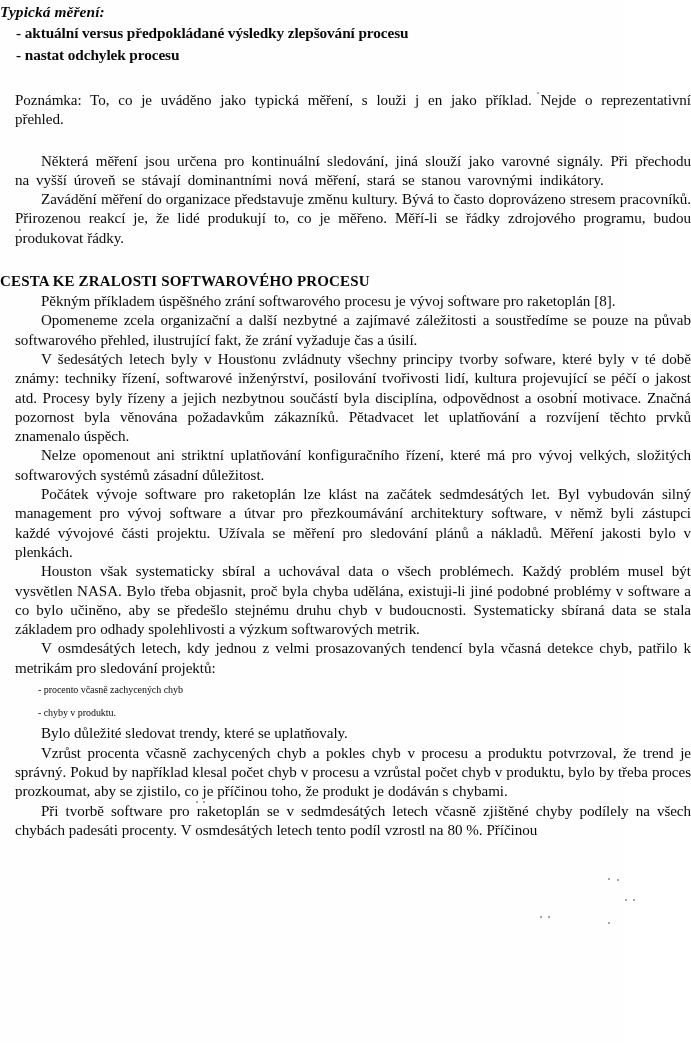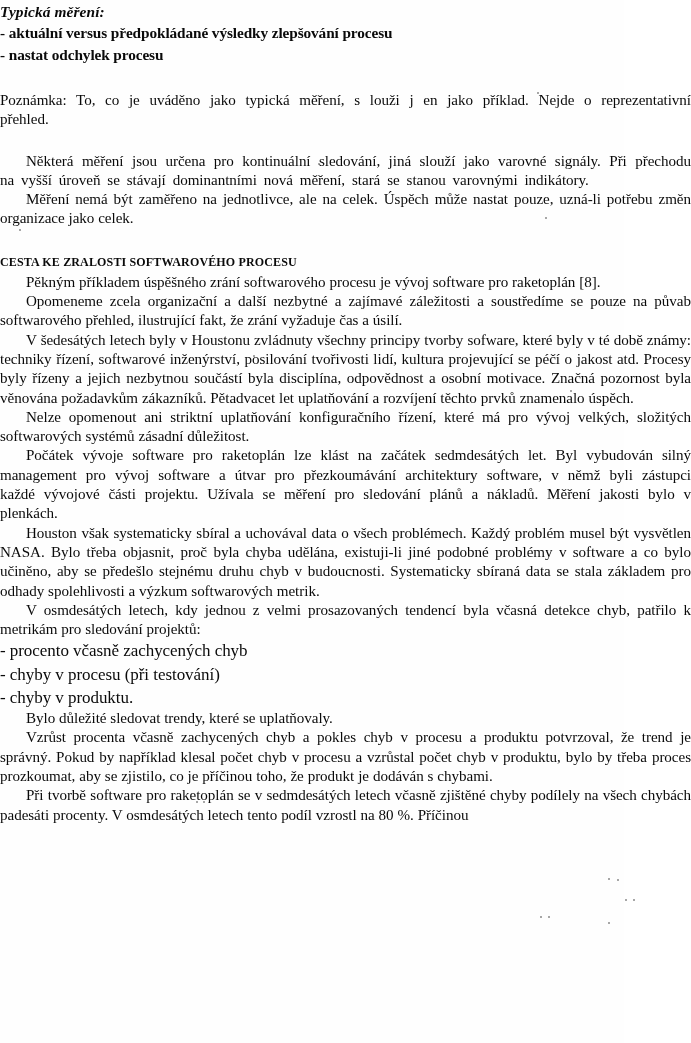--- a/index.html
+++ b/index.html
@@ -29,20 +29,21 @@
 
   .content {
     position: absolute;
     left: 0px;
     top: 2px;
     width: 691px;
   }
 
   p, div.line {
     margin: 0;
+    padding-left: 15px;
   }
 
   
   .para {
     font-size: 15.1px;
     line-height: 19.3px;
     text-align: justify;
     text-justify: inter-word;
     margin: 0;
     word-spacing: 0.2px;
@@ -62,37 +63,38 @@
     font-size: 15.4px;
     line-height: 20px;
     letter-spacing: 0.1px;
   }
 
   
   .dash-item {
     font-size: 15.3px;
     line-height: 21.5px;
     font-weight: bold;
-    padding-left: 0;
+    padding-left: 16px;
     letter-spacing: -0.1px;
   }
 
   
   .sec-heading {
     font-weight: bold;
-    font-size: 12px;
+    font-size: 15px;
     line-height: 22px;
     letter-spacing: 0.15px;
     margin-top: 0;
   }
 
   
   .dash-item2 {
-    font-size: 17px;
+    font-size: 10px;
     line-height: 23.2px;
+    padding-left: 38px;
     letter-spacing: -0.05px;
   }
   .sp-22 { height: 22px; }
   .sp-26 { height: 26px; }
 
   
   .speck {
     position: absolute;
     background: #8a8a8a;
     border-radius: 50%;
@@ -129,43 +131,42 @@
     <div class="dash-item">- nastat odchylek procesu</div>
 
     <div class="sp-26"></div>
 
     <p class="para wide-gap">Poznámka: To, co je uváděno jako typická měření, s louži j en jako příklad. Nejde o reprezentativní přehled.</p>
 
     <div class="sp-22"></div>
 
     <p class="para indent wide-gap">Některá měření jsou určena pro kontinuální sledování, jiná slouží jako varovné signály. Při přechodu na vyšší úroveň se stávají dominantními nová měření, stará se stanou varovnými indikátory.</p>
 
+    <p class="para indent">Zavádění měření do organizace představuje změnu kultury. Bývá to často doprovázeno stresem pracovníků. Přirozenou reakcí je, že lidé produkují to, co je měřeno. Měří-li se řádky zdrojového programu, budou produkovat řádky.</p>
 
-    <p class="para indent">Měření nemá být zaměřeno na jednotlivce, ale na celek. Úspěch může nastat pouze, uzná-li potřebu změn organizace jako celek.</p>
 
     <div class="sp-22"></div>
 
     <div class="sec-heading">CESTA KE ZRALOSTI SOFTWAROVÉHO PROCESU</div>
 
     <p class="para indent">Pěkným příkladem úspěšného zrání softwarového procesu je vývoj software pro raketoplán [8].</p>
 
     <p class="para indent">Opomeneme zcela organizační a další nezbytné a zajímavé záležitosti a soustředíme se pouze na půvab softwarového přehled, ilustrující fakt, že zrání vyžaduje čas a úsilí.</p>
 
     <p class="para indent">V šedesátých letech byly v Houstonu zvládnuty všechny principy tvorby sofware, které byly v té době známy: techniky řízení, softwarové inženýrství, posilování tvořivosti lidí, kultura projevující se péčí o jakost atd. Procesy byly řízeny a jejich nezbytnou součástí byla disciplína, odpovědnost a osobní motivace. Značná pozornost byla věnována požadavkům zákazníků. Pětadvacet let uplatňování a rozvíjení těchto prvků znamenalo úspěch.</p>
 
     <p class="para indent">Nelze opomenout ani striktní uplatňování konfiguračního řízení, které má pro vývoj velkých, složitých softwarových systémů zásadní důležitost.</p>
 
     <p class="para indent wide-gap">Počátek vývoje software pro raketoplán lze klást na začátek sedmdesátých let. Byl vybudován silný management pro vývoj software a útvar pro přezkoumávání architektury software, v němž byli zástupci každé vývojové části projektu. Užívala se měření pro sledování plánů a nákladů. Měření jakosti bylo v plenkách.</p>
 
     <p class="para indent">Houston však systematicky sbíral a uchovával data o všech problémech. Každý problém musel být vysvětlen NASA. Bylo třeba objasnit, proč byla chyba udělána, existuji-li jiné podobné problémy v software a co bylo učiněno, aby se předešlo stejnému druhu chyb v budoucnosti. Systematicky sbíraná data se stala základem pro odhady spolehlivosti a výzkum softwarových metrik.</p>
 
     <p class="para indent">V osmdesátých letech, kdy jednou z velmi prosazovaných tendencí byla včasná detekce chyb, patřilo k metrikám pro sledování projektů:</p>
 
     <div class="dash-item2">- procento včasně zachycených chyb</div>
-    <div class="dash-item2">- chyby v procesu (při testování)</div>
     <div class="dash-item2">- chyby v produktu.</div>
 
     <p class="para indent">Bylo důležité sledovat trendy, které se uplatňovaly.</p>
 
     <p class="para indent">Vzrůst procenta včasně zachycených chyb a pokles chyb v procesu a produktu potvrzoval, že trend je správný. Pokud by například klesal počet chyb v procesu a vzrůstal počet chyb v produktu, bylo by třeba proces prozkoumat, aby se zjistilo, co je příčinou toho, že produkt je dodáván s chybami.</p>
 
     <p class="para indent">Při tvorbě software pro raketoplán se v sedmdesátých letech včasně zjištěné chyby podílely na všech chybách padesáti procenty. V osmdesátých letech tento podíl vzrostl na 80 %. Příčinou</p>
 
   </div>
 </div>

